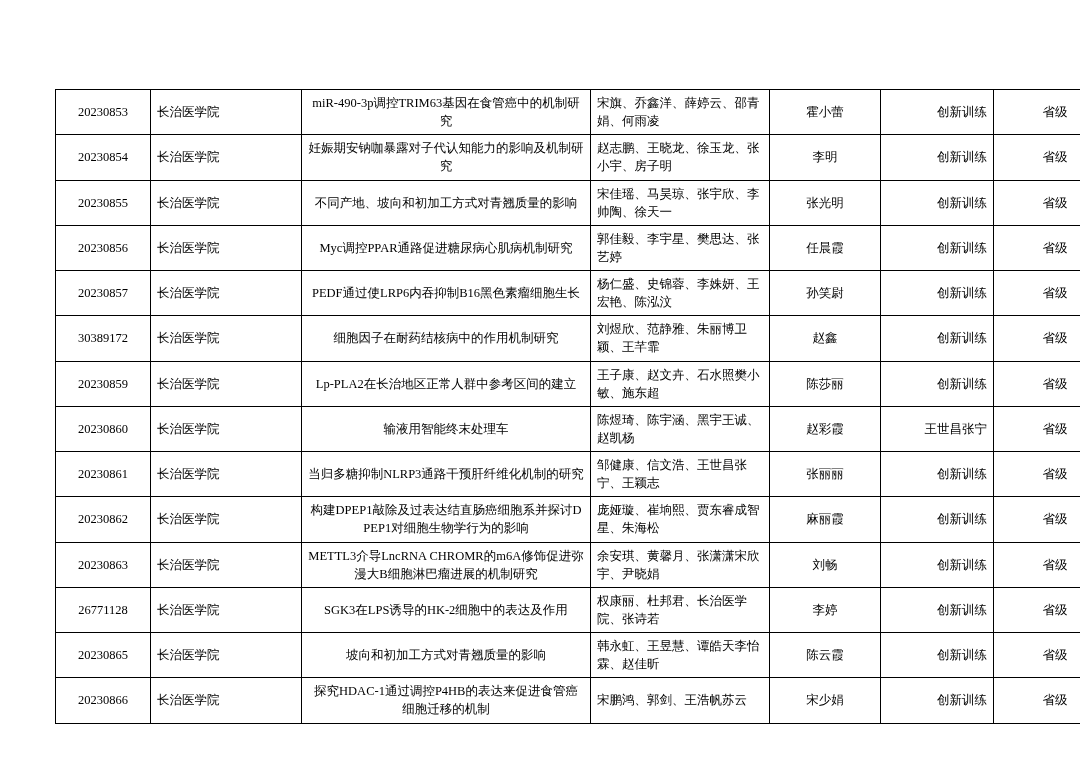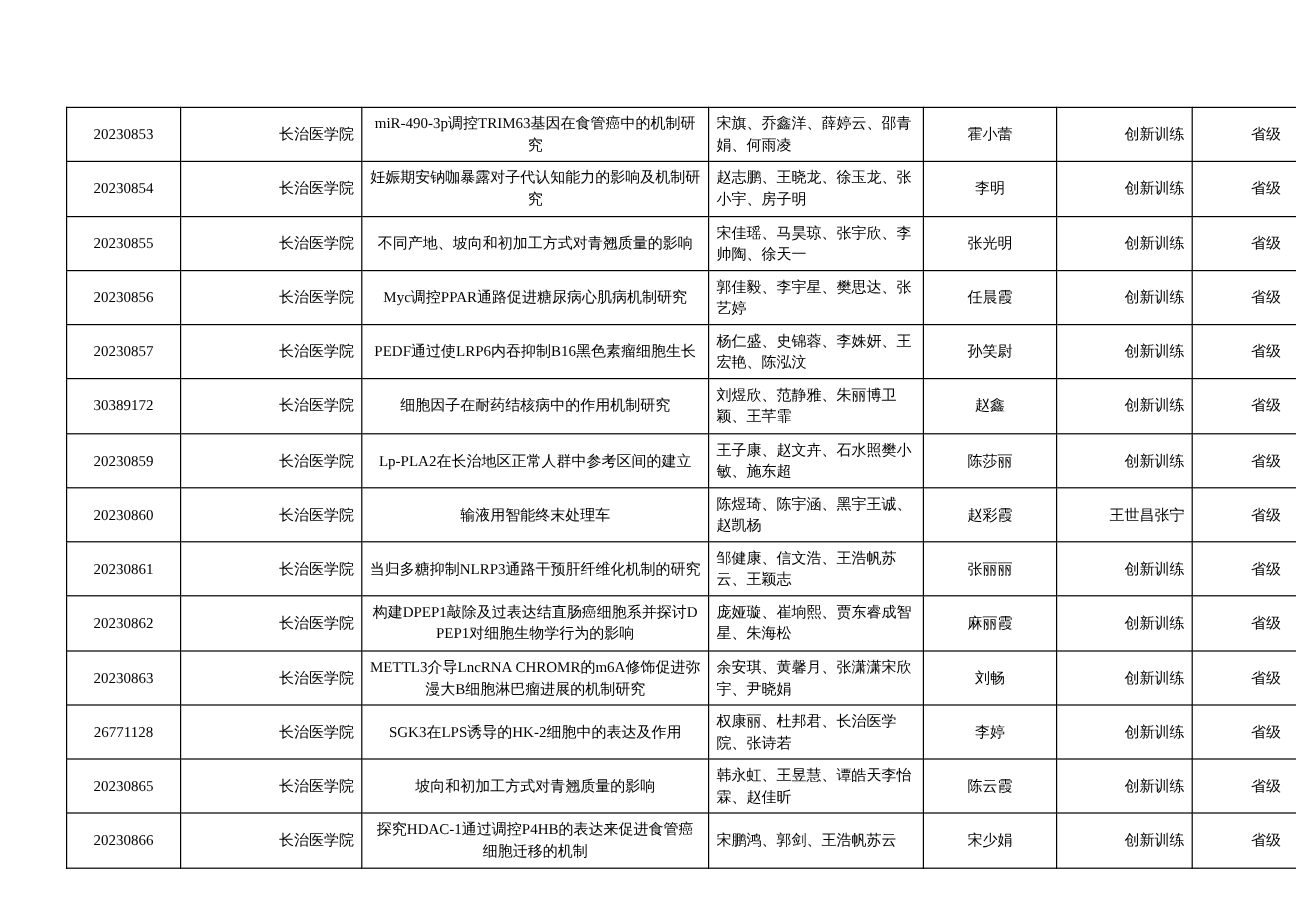--- a/index.html
+++ b/index.html
@@ -41,21 +41,21 @@
     vertical-align: middle;
     word-break: break-all;
   }
   td.col-id {
     width: 82px;
     text-align: center;
     font-family: "Liberation Serif", "DejaVu Serif", serif;
   }
   td.col-school {
     width: 138px;
-    text-align: right;
+    text-align: left;
   }
   td.col-title {
     width: 276px;
     text-align: center;
   }
   td.col-members {
     width: 166px;
     text-align: left;
   }
   td.col-teacher {
@@ -167,21 +167,21 @@
           <td class="col-members">陈煜琦、陈宇涵、黑宇王诚、赵凯杨</td>
           <td class="col-teacher">赵彩霞</td>
           <td class="col-type">王世昌张宁</td>
           <td class="col-level">省级</td>
         </tr>
 
         <tr>
           <td class="col-id">20230861</td>
           <td class="col-school">长治医学院</td>
           <td class="col-title">当归多糖抑制NLRP3通路干预肝纤维化机制的研究</td>
-          <td class="col-members">邹健康、信文浩、王浩帆苏云、王颖志</td>
+          <td class="col-members">邹健康、信文浩、王世昌张宁、王颖志</td>
           <td class="col-teacher">张丽丽</td>
           <td class="col-type">创新训练</td>
           <td class="col-level">省级</td>
         </tr>
 
         <tr>
           <td class="col-id">20230862</td>
           <td class="col-school">长治医学院</td>
           <td class="col-title">构建DPEP1敲除及过表达结直肠癌细胞系并探讨DPEP1对细胞生物学行为的影响</td>
           <td class="col-members">庞娅璇、崔垧熙、贾东睿成智星、朱海松</td>

